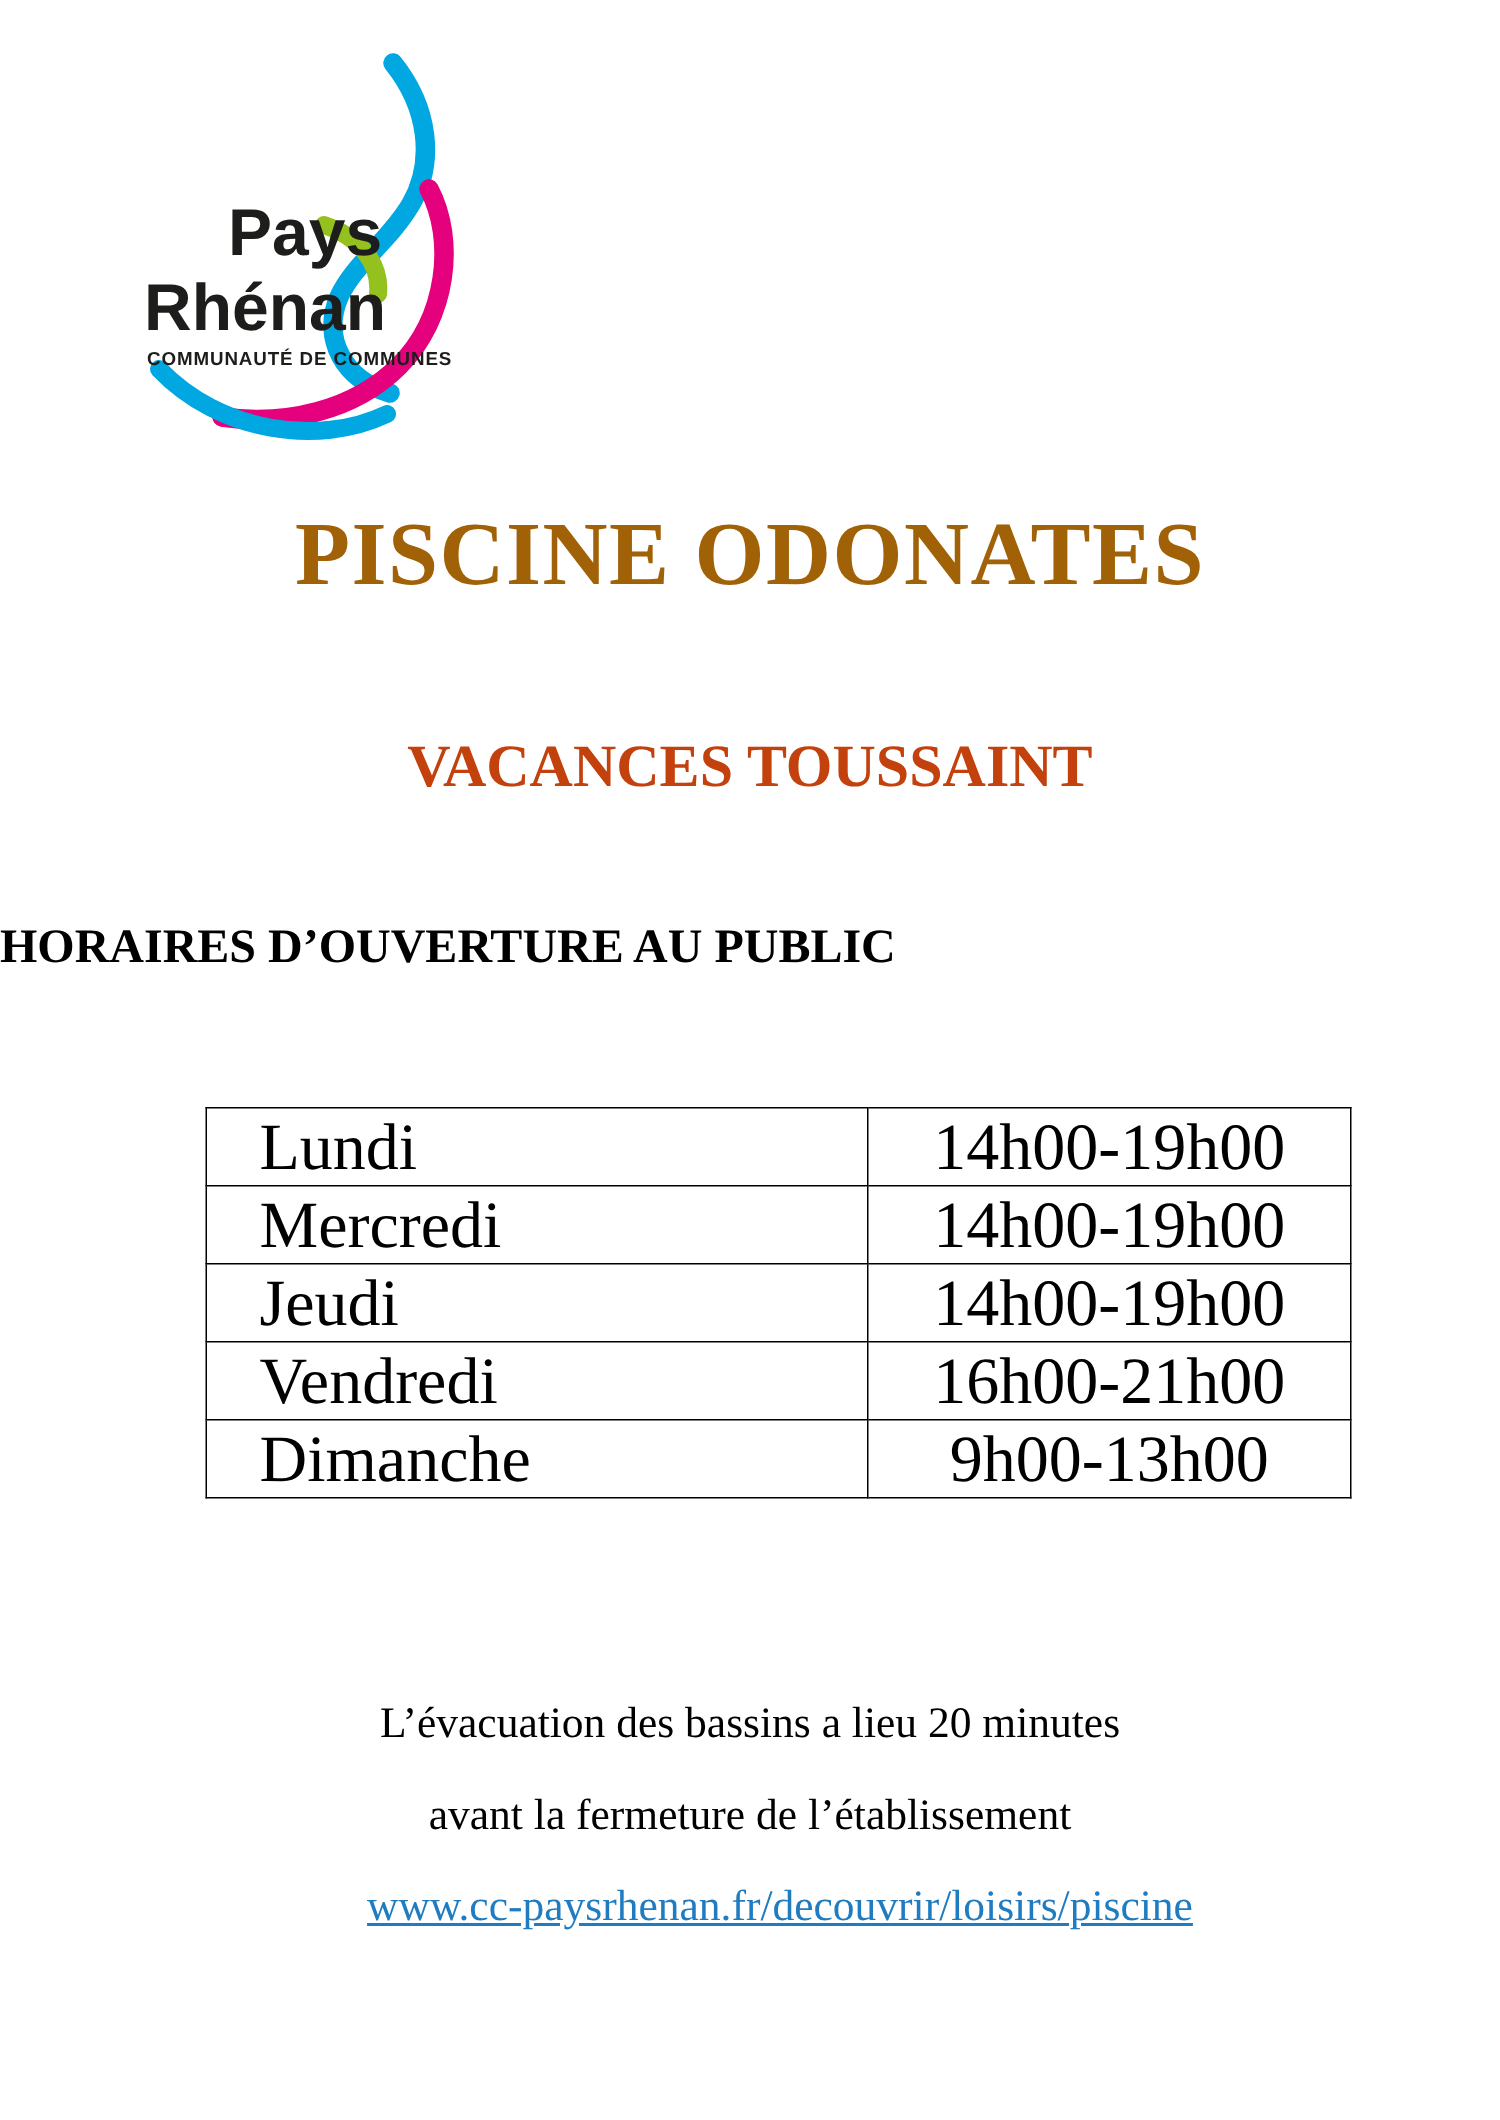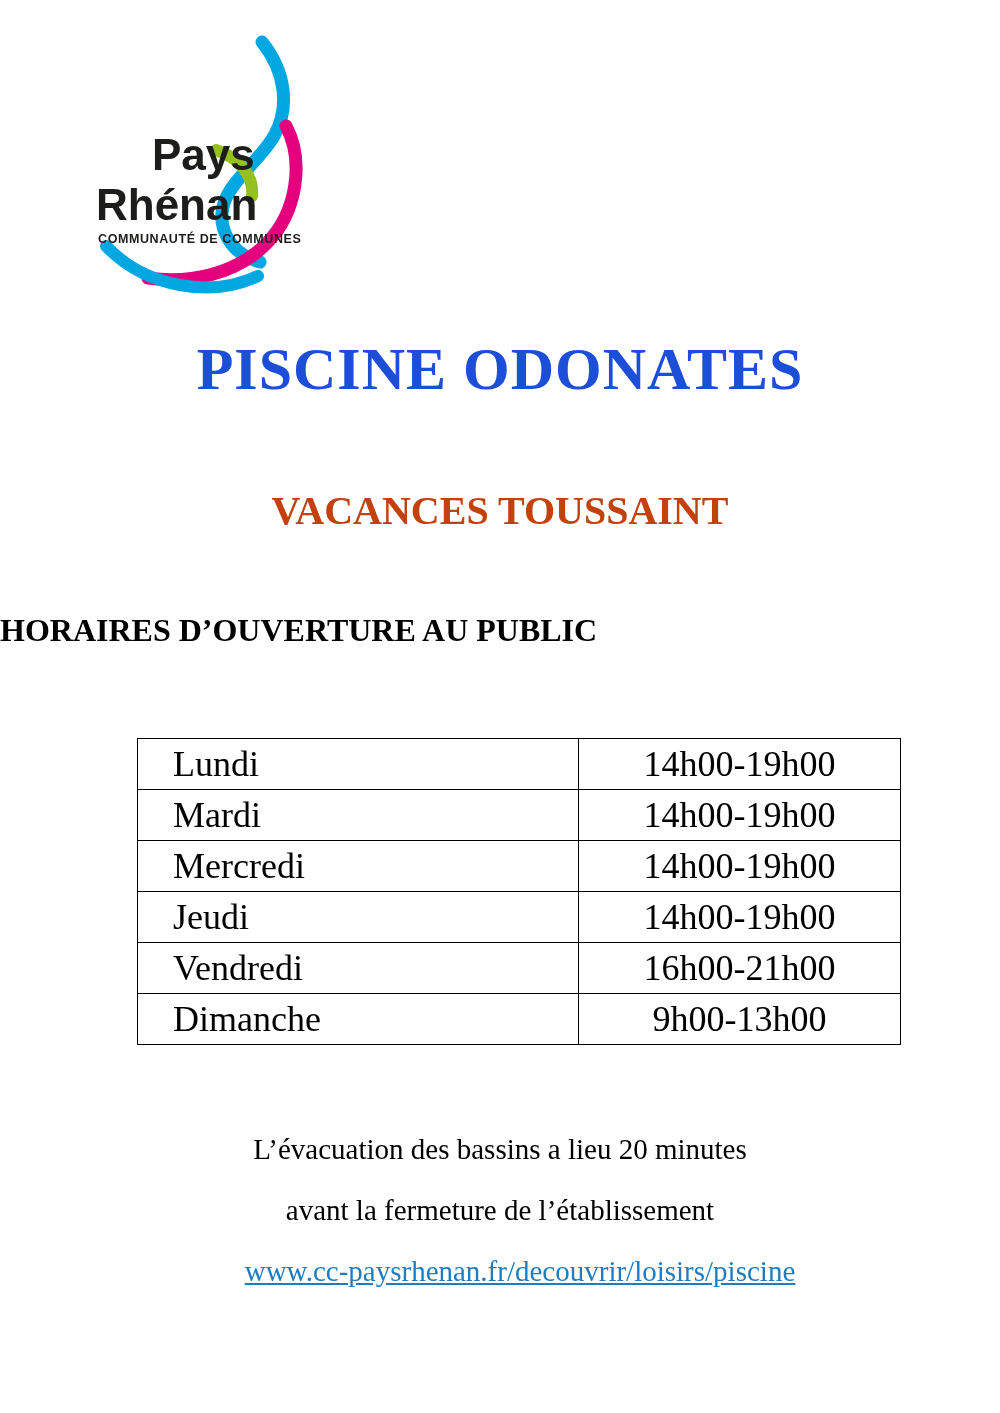--- a/index.html
+++ b/index.html
@@ -38,21 +38,21 @@
   
   .title-main {
     position: absolute;
     top: 335px;
     left: 0;
     width: 1000px;
     text-align: center;
     font-size: 60px;
     font-weight: bold;
     letter-spacing: 1px;
-    color: #1d4ed8;
+    color: #a16207;
     font-family: "Liberation Serif", serif;
   }
   .title-sub {
     position: absolute;
     top: 487px;
     left: 0;
     width: 1000px;
     text-align: center;
     font-size: 40px;
     font-weight: bold;
@@ -76,21 +76,21 @@
     position: absolute;
     top: 738px;
     left: 137px;
     width: 726px;
     border-collapse: collapse;
     table-layout: fixed;
   }
   .schedule td {
     border: 1px solid #000000;
     height: 50px;
-    font-size: 36px;
+    font-size: 44px;
     font-family: "Liberation Serif", serif;
     padding: 0;
     vertical-align: middle;
   }
   .schedule td.day {
     width: 405px;
     padding-left: 35px;
     text-align: left;
   }
   .schedule td.hours {
@@ -161,24 +161,20 @@
   <div class="title-sub">VACANCES TOUSSAINT</div>
   <div class="title-section">HORAIRES D’OUVERTURE AU PUBLIC</div>
 
   <table class="schedule">
     <tbody>
       <tr>
         <td class="day">Lundi</td>
         <td class="hours">14h00-19h00</td>
       </tr>
       <tr>
-        <td class="day">Mardi</td>
-        <td class="hours">14h00-19h00</td>
-      </tr>
-      <tr>
         <td class="day">Mercredi</td>
         <td class="hours">14h00-19h00</td>
       </tr>
       <tr>
         <td class="day">Jeudi</td>
         <td class="hours">14h00-19h00</td>
       </tr>
       <tr>
         <td class="day">Vendredi</td>
         <td class="hours">16h00-21h00</td>

